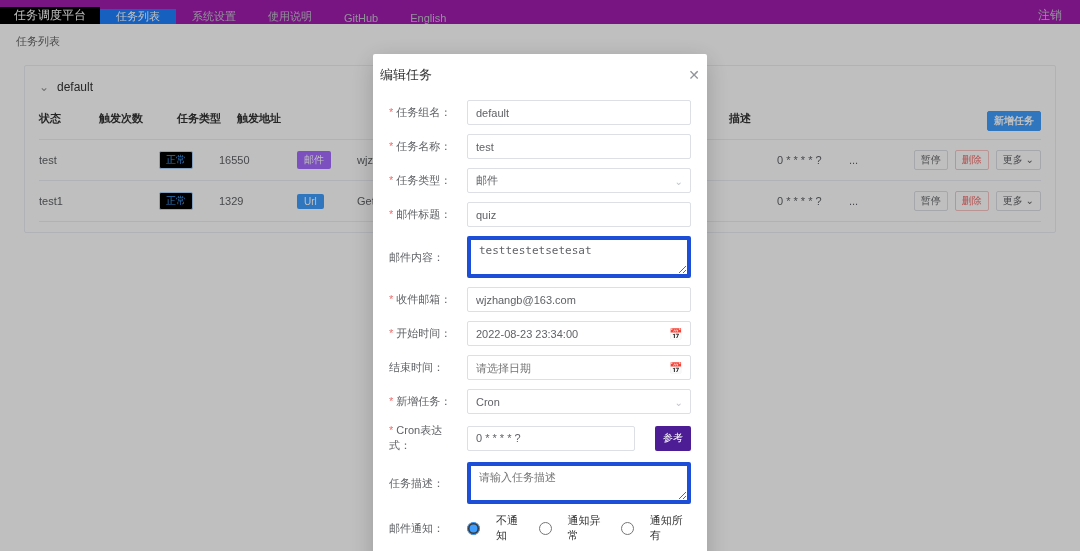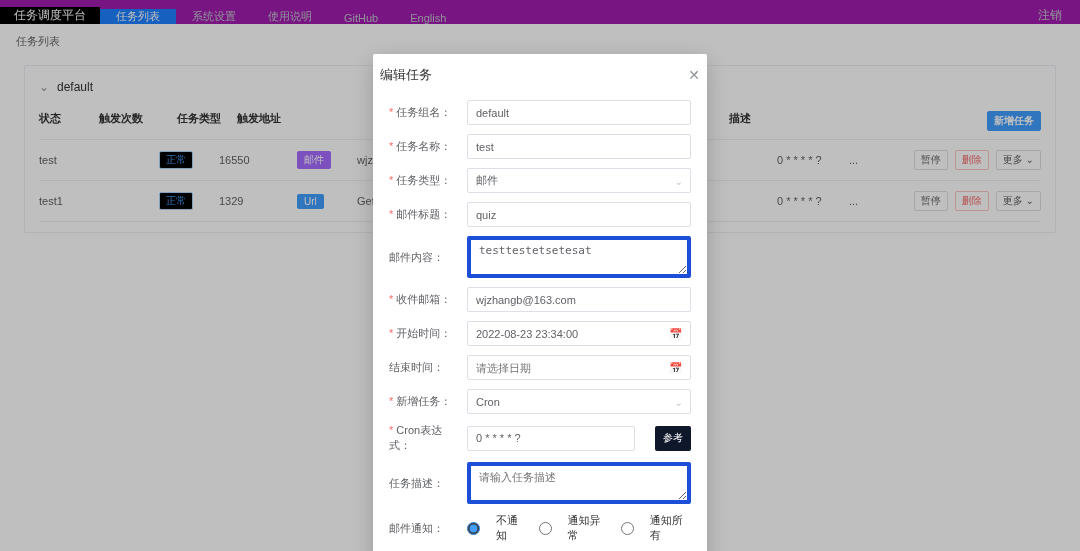--- a/index.html
+++ b/index.html
@@ -37,21 +37,21 @@
 .mbody{padding:4px 16px 6px}
 .frow{display:flex;align-items:center;margin-bottom:9px}
 .flabel{width:78px;text-align:left;padding-right:10px;font-size:11px;color:#606266}
 .req::before{content:"* ";color:#f56c6c}
 .finput{flex:1;height:25px;border:1px solid #dcdfe6;border-radius:2px;padding:0 8px;font-size:11px;color:#606266;outline:none}
 .fta{flex:1;min-height:30px;border:4px solid #1d4ed8;border-radius:2px;padding:4px 8px;font-size:11px;color:#606266;resize:vertical;outline:none}
 .fsel{flex:1;position:relative}
 .fsel .finput{width:100%;padding-right:22px}
 .caret{position:absolute;right:8px;top:50%;transform:translateY(-50%);color:#c0c4cc;font-size:10px}
 .cal-icon{position:absolute;right:8px;top:50%;transform:translateY(-50%);color:#c0c4cc;font-size:11px}
-.ref-btn{height:25px;padding:0 8px;margin-left:20px;background:#0f172a;color:#fff;border:none;border-radius:2px;font-size:10px;cursor:pointer}
+.ref-btn{height:25px;padding:0 8px;margin-left:20px;background:#4c1d95;color:#fff;border:none;border-radius:2px;font-size:10px;cursor:pointer}
 .radio-row{flex:1;display:flex;gap:12px;font-size:11px}
 .radio-row label{display:flex;align-items:center;gap:16px}
 .mfoot{padding:10px 16px 16px;display:flex;justify-content:flex-end;gap:8px}
 .btn{height:28px;padding:0 14px;border-radius:2px;font-size:12px;cursor:pointer;border:1px solid #dcdfe6;background:#fff}
 .btn.blue{background:#409eff;color:#fff;border-color:#409eff}
 input[type=radio]{accent-color:#409eff}
 </style>
 </head>
 <body>
 

